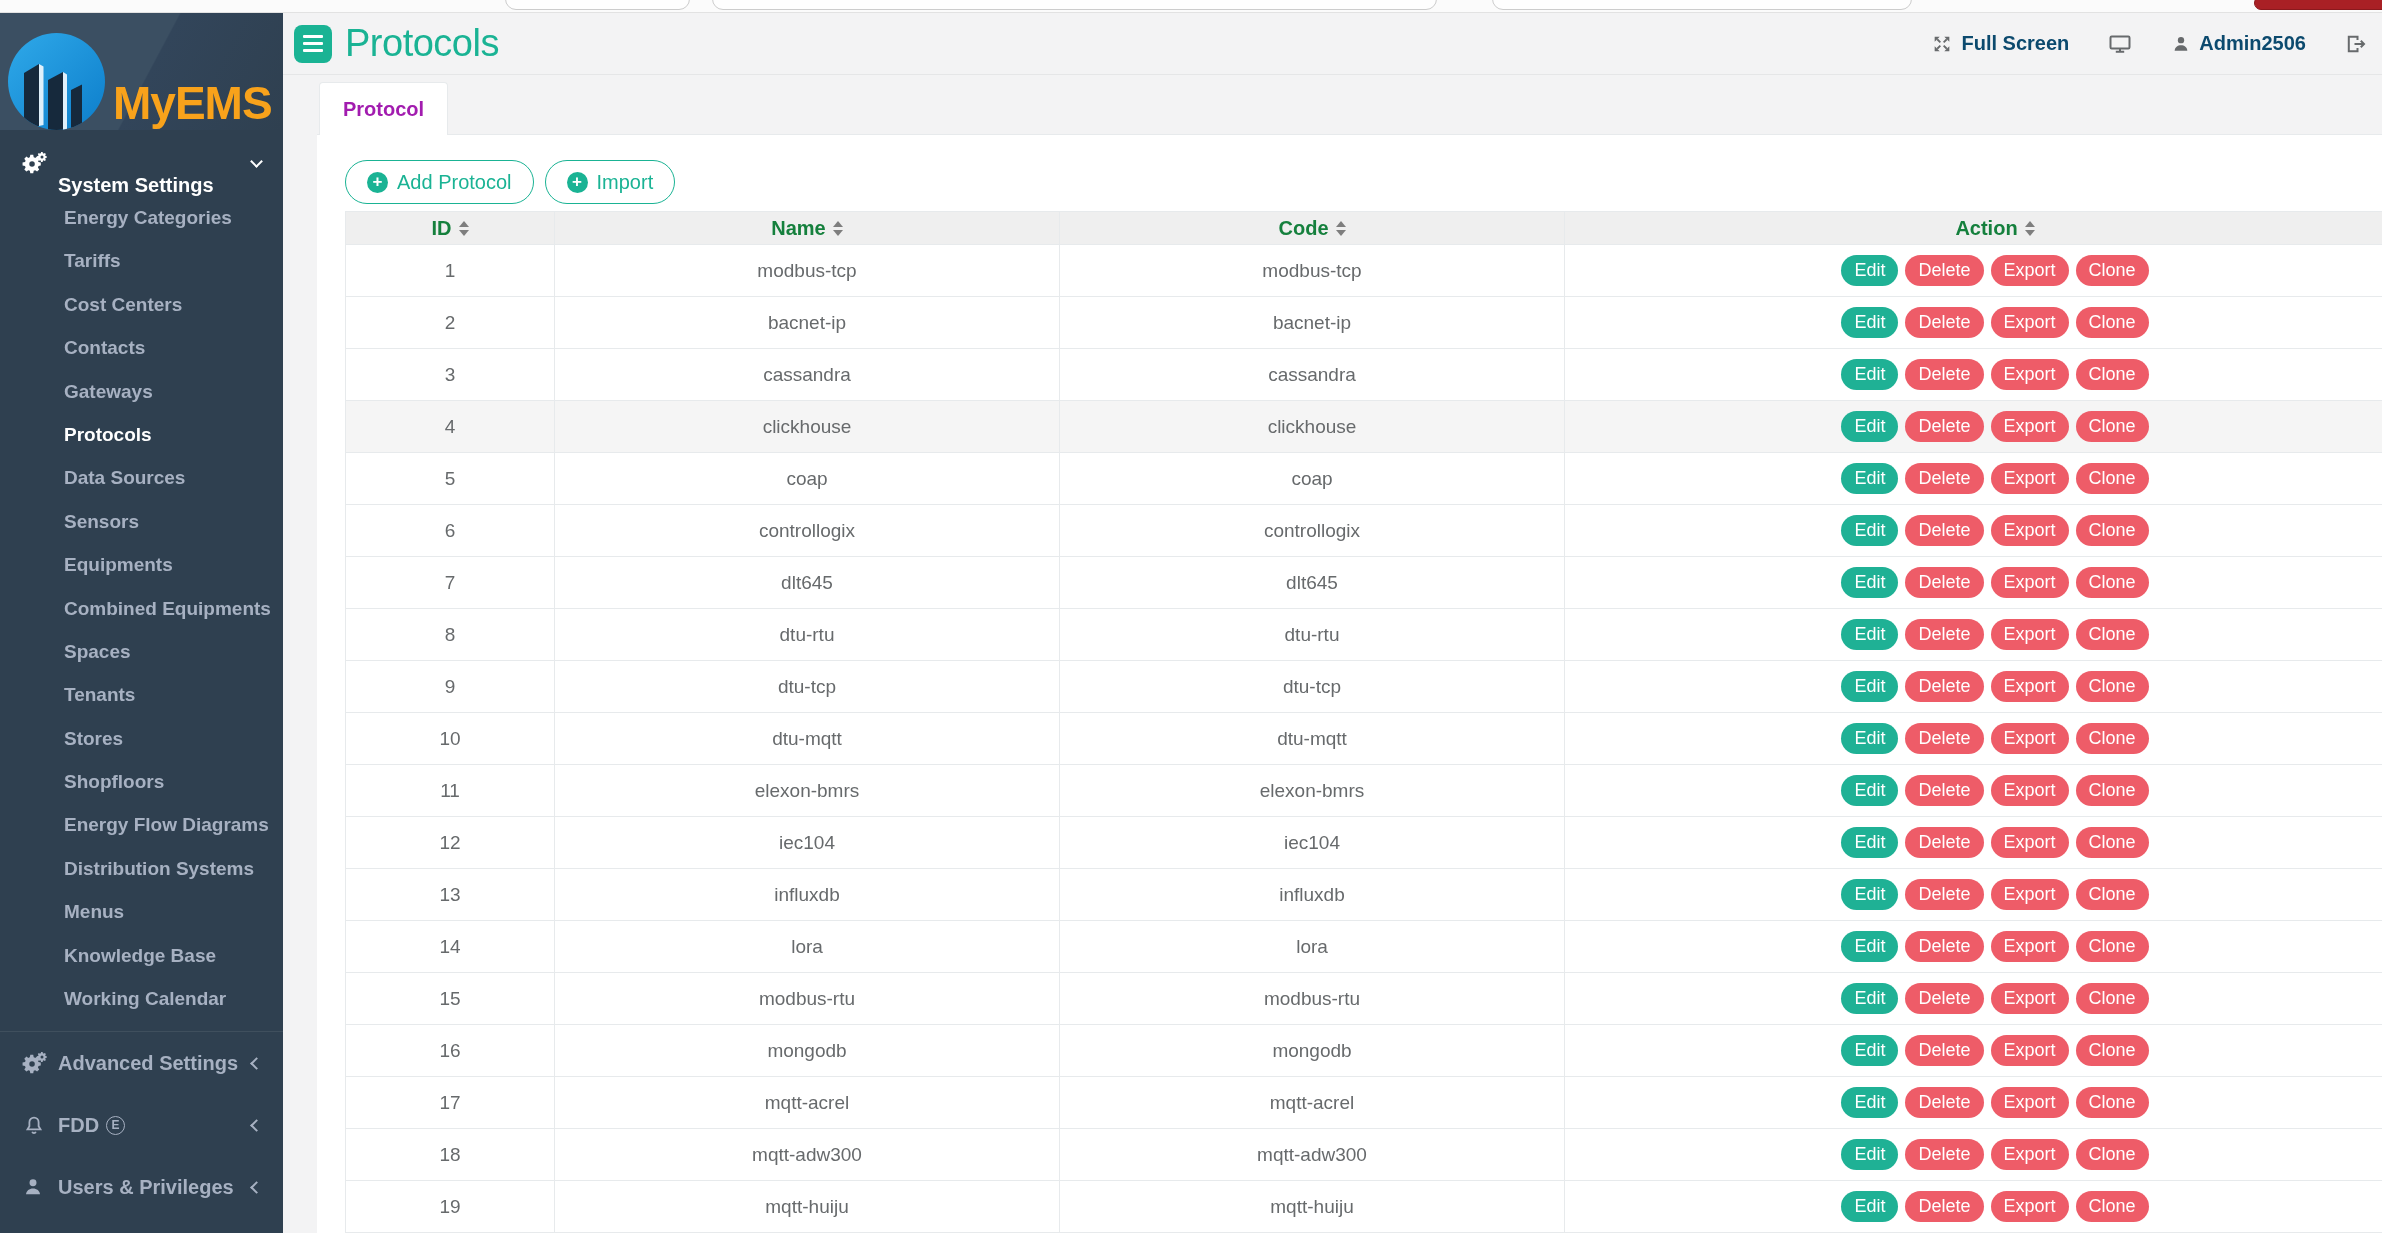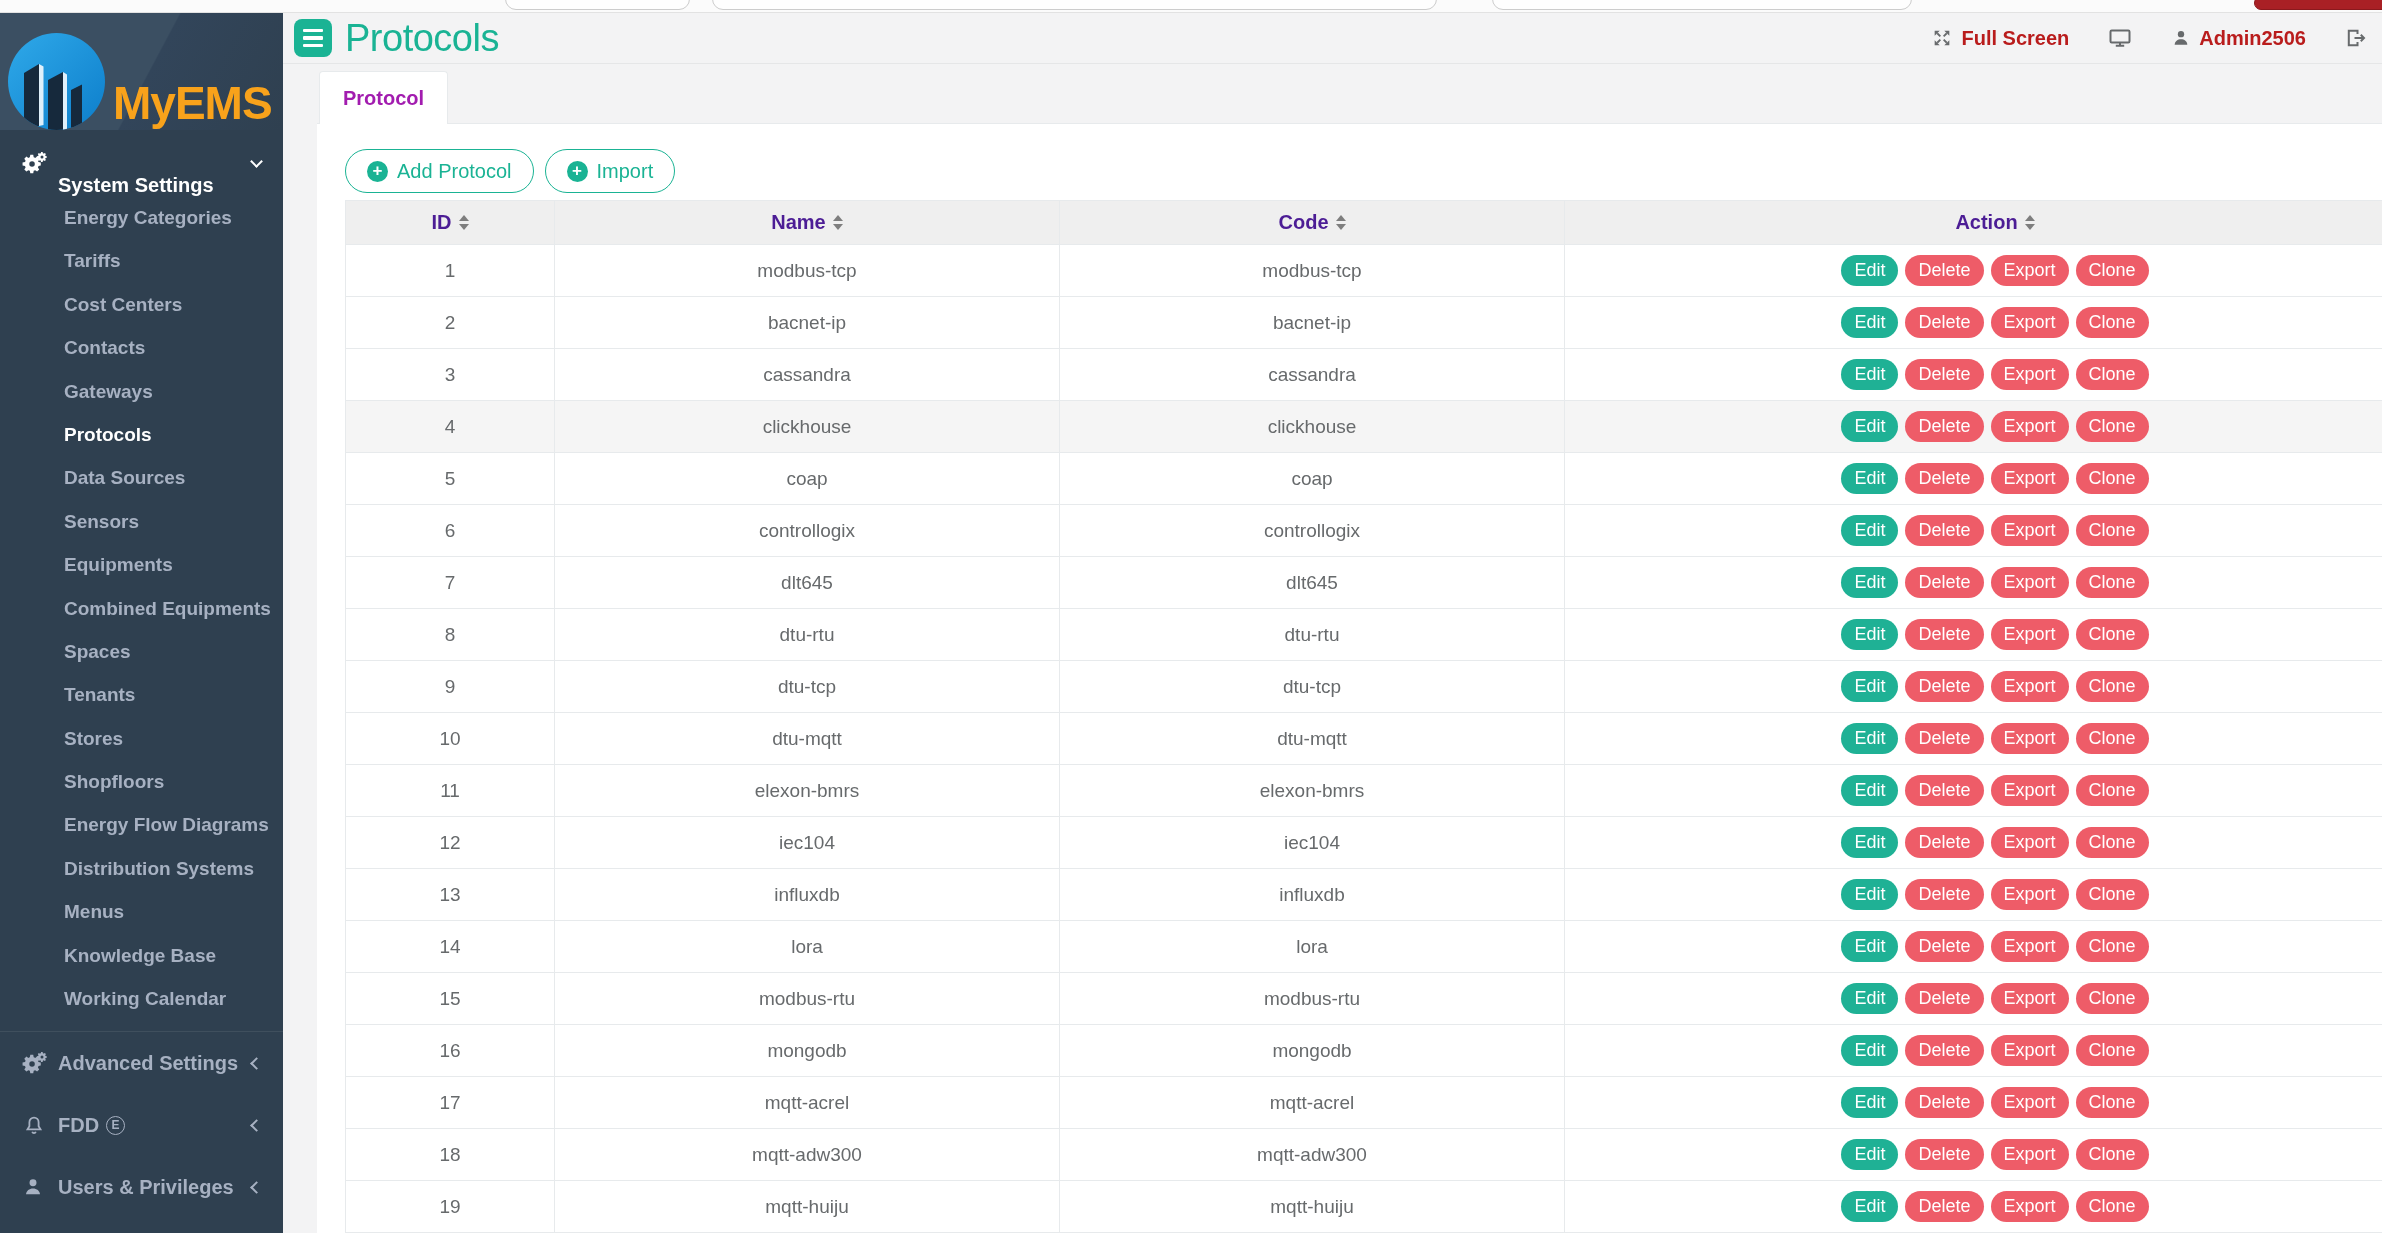--- a/index.html
+++ b/index.html
@@ -48,42 +48,42 @@
   
   .main { flex:1; display:flex; flex-direction:column; background:#f3f3f4; min-width:0; }
   .topbar { height:87px; display:flex; align-items:center; padding:0 14px 0 11px;
     border-bottom:1px solid #e5e6e7; background:#f3f3f4; }
   .menu-btn { width:38px; height:38px; background:#1ab394; border:none; border-radius:8px;
     display:flex; flex-direction:column; align-items:center; justify-content:center; gap:4px; cursor:pointer; }
   .menu-btn i { display:block; width:20px; height:3.2px; background:#ffffff; border-radius:1px; }
   .page-title { font-size:38px; color:#1ab394; margin-left:13px; letter-spacing:-0.5px; }
   .topbar-right { margin-left:auto; display:flex; align-items:center; gap:38px; color:#676a6c; }
   .tb-item { display:flex; align-items:center; gap:8px; font-size:20px; font-weight:bold;
-    color:#b91c1c; cursor:pointer; }
+    color:#0c4a6e; cursor:pointer; }
   .tb-item svg { display:block; }
 
   .content { flex:1; padding:7px 0 0 34px; }
   .tabs-row { position:relative; z-index:2; height:53px; margin-bottom:-1px; padding-left:2px; }
   .tab { width:129px; height:53px; background:#ffffff; border:1px solid #e7eaec; border-bottom:none;
     border-radius:4px 4px 0 0; display:flex; align-items:center; justify-content:center;
     font-size:20px; font-weight:bold; color:#a21caf; cursor:pointer; }
   .card-body { background:#ffffff; border-top:1px solid #e7eaec; min-height:1060px;
     padding:25px 0 0 28px; }
 
   .toolbar { display:flex; gap:11px; margin-bottom:7px; }
   .btn-outline { display:inline-flex; align-items:center; gap:9px; height:44px; padding:0 21px;
     background:#ffffff; border:1px solid #1ab394; border-radius:22px; color:#1ab394;
     font-size:20px; cursor:pointer; }
   .plus-circle { width:21px; height:21px; border-radius:50%; background:#1ab394; color:#ffffff;
     display:inline-flex; align-items:center; justify-content:center; font-size:17px; font-weight:bold;
     line-height:1; padding-bottom:1px; }
 
   table.grid { border-collapse:collapse; width:2080px; table-layout:fixed; }
   .grid th, .grid td { border:1px solid #e7eaec; text-align:center; }
-  .grid thead th { height:44px; background:#efefef; font-size:20px; color:#4c1d95; cursor:pointer; }
+  .grid thead th { height:33px; background:#efefef; font-size:20px; color:#15803d; cursor:pointer; }
   .grid td { height:52px; font-size:19px; color:#676a6c; background:#ffffff; }
   .grid tr.hovered td { background:#f5f5f5; }
   .th-inner { display:inline-flex; align-items:center; gap:7px; }
   .sort { display:inline-flex; flex-direction:column; gap:3px; }
   .sort .up { width:0; height:0; border-left:5.5px solid transparent; border-right:5.5px solid transparent;
     border-bottom:6.5px solid #7e7e7e; }
   .sort .dn { width:0; height:0; border-left:5.5px solid transparent; border-right:5.5px solid transparent;
     border-top:6.5px solid #7e7e7e; }
 
   .pill-btn { height:31px; padding:0 13px; border:none; border-radius:16px; color:#ffffff;

